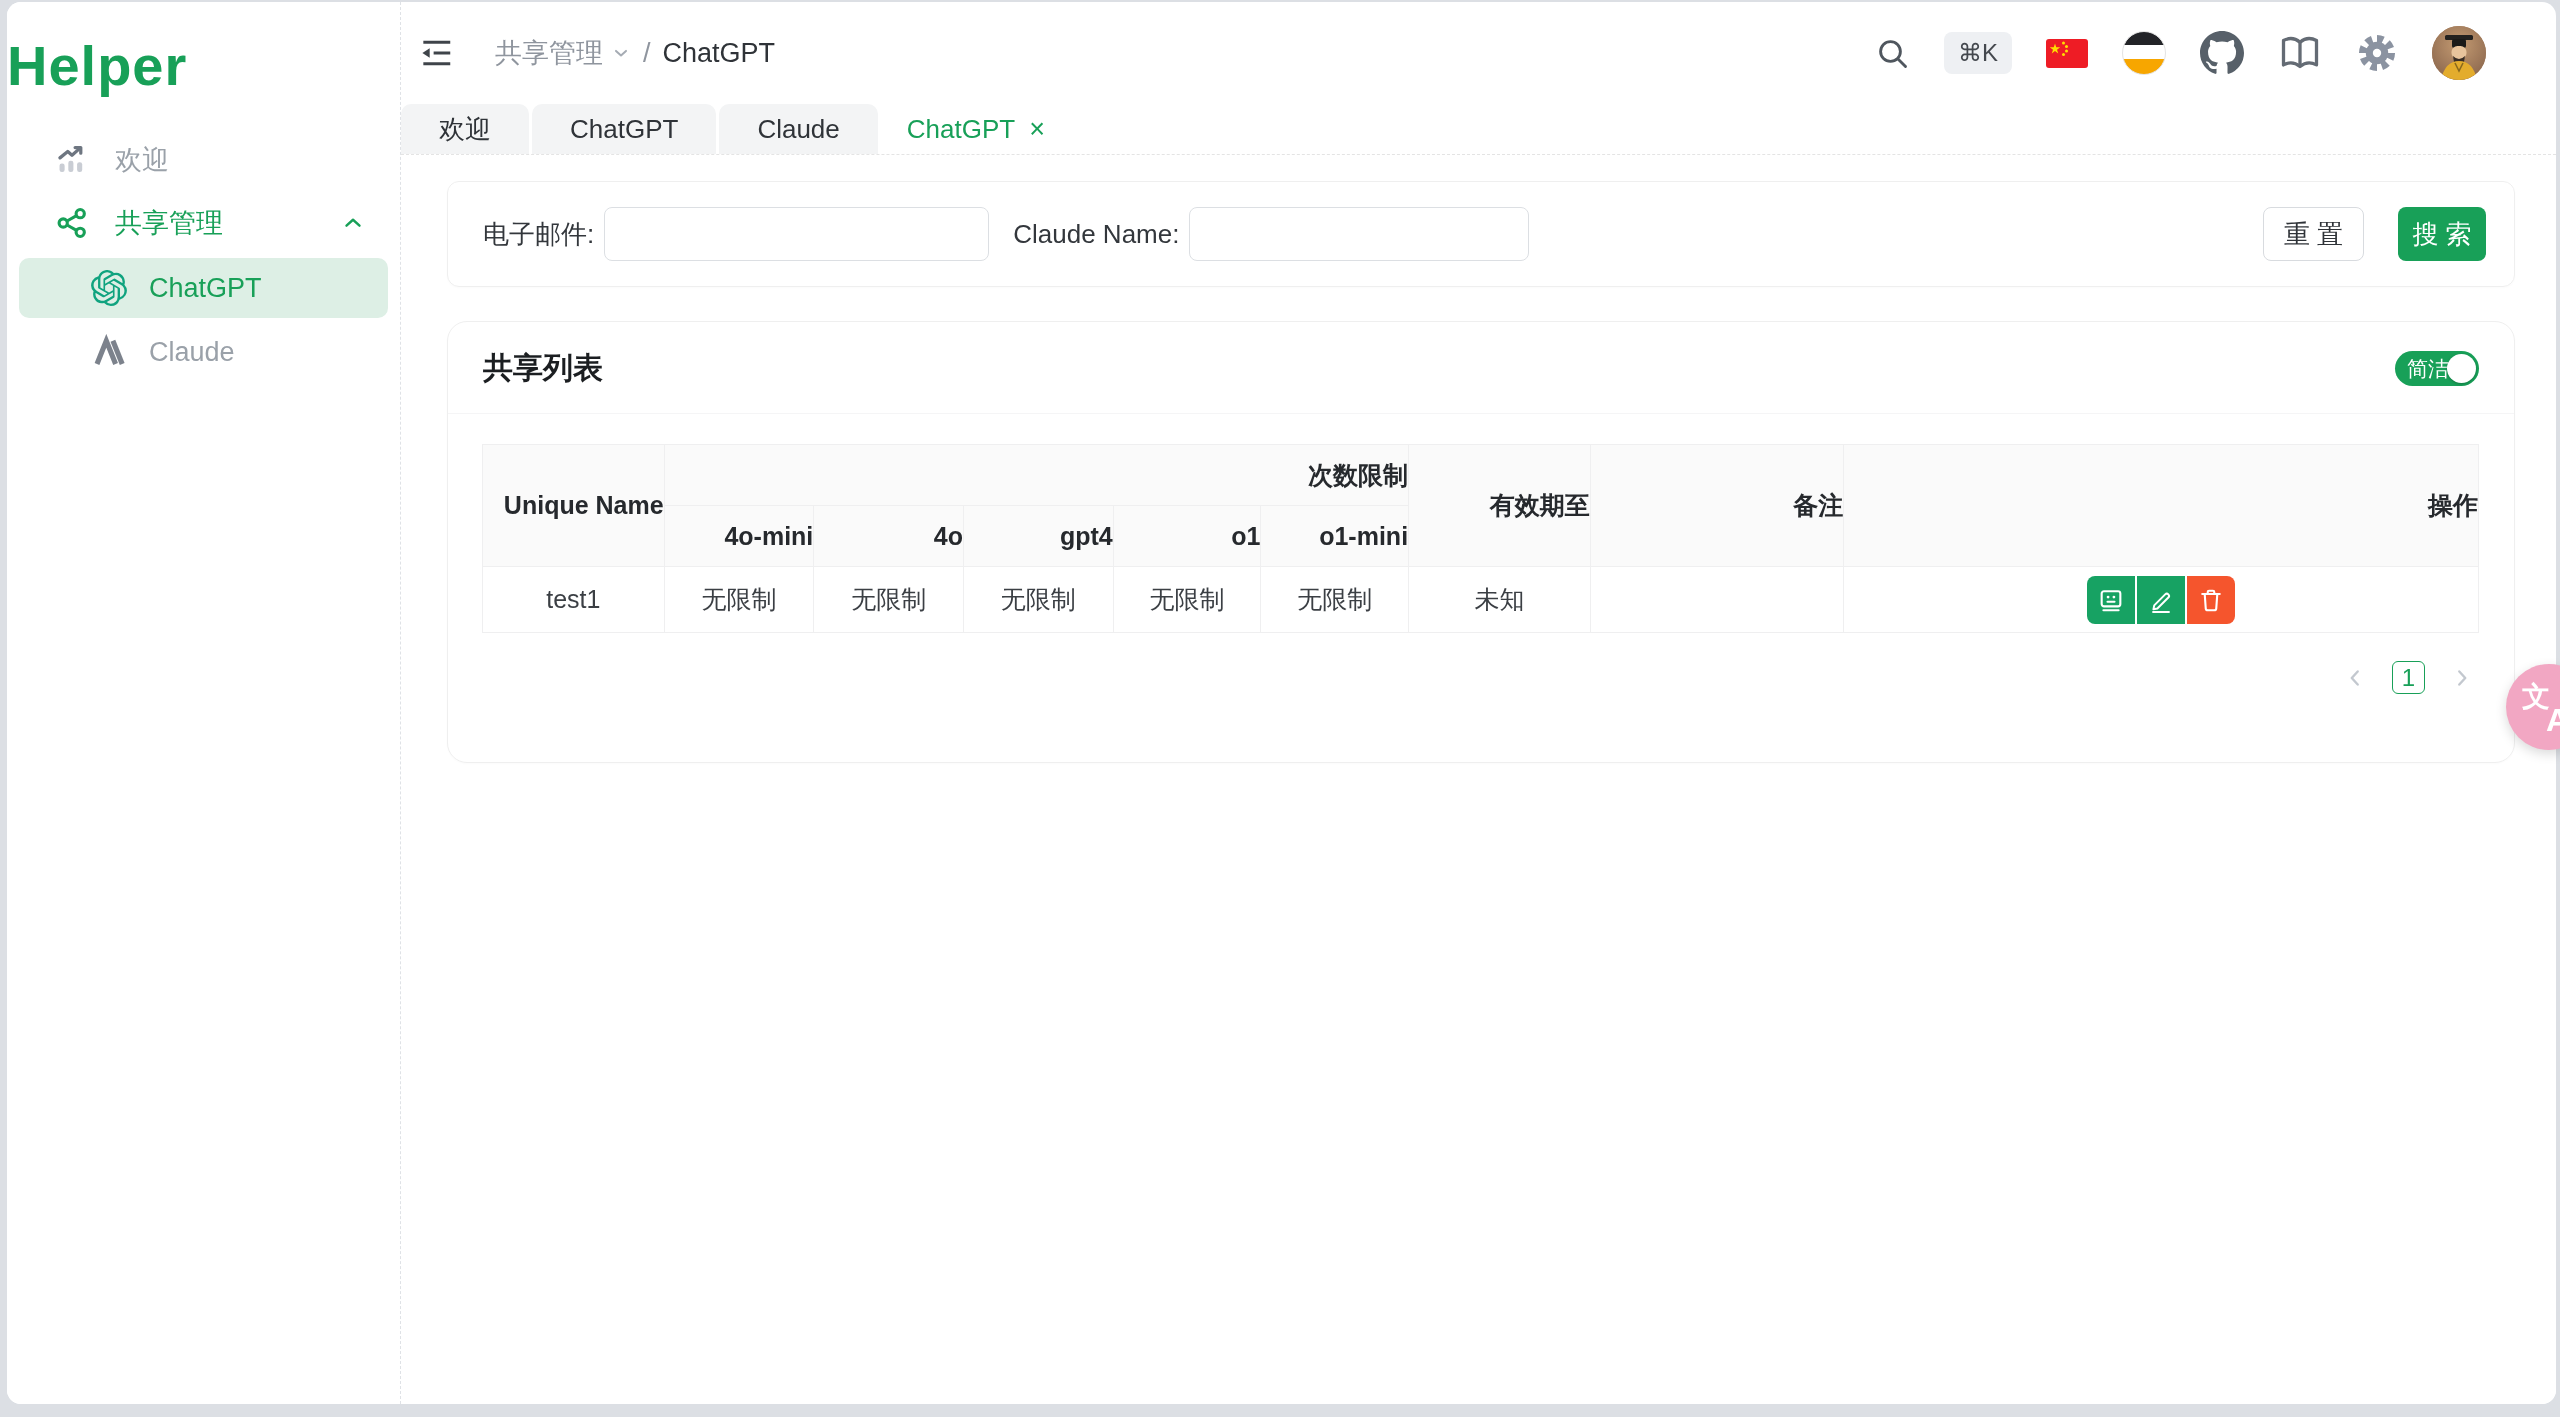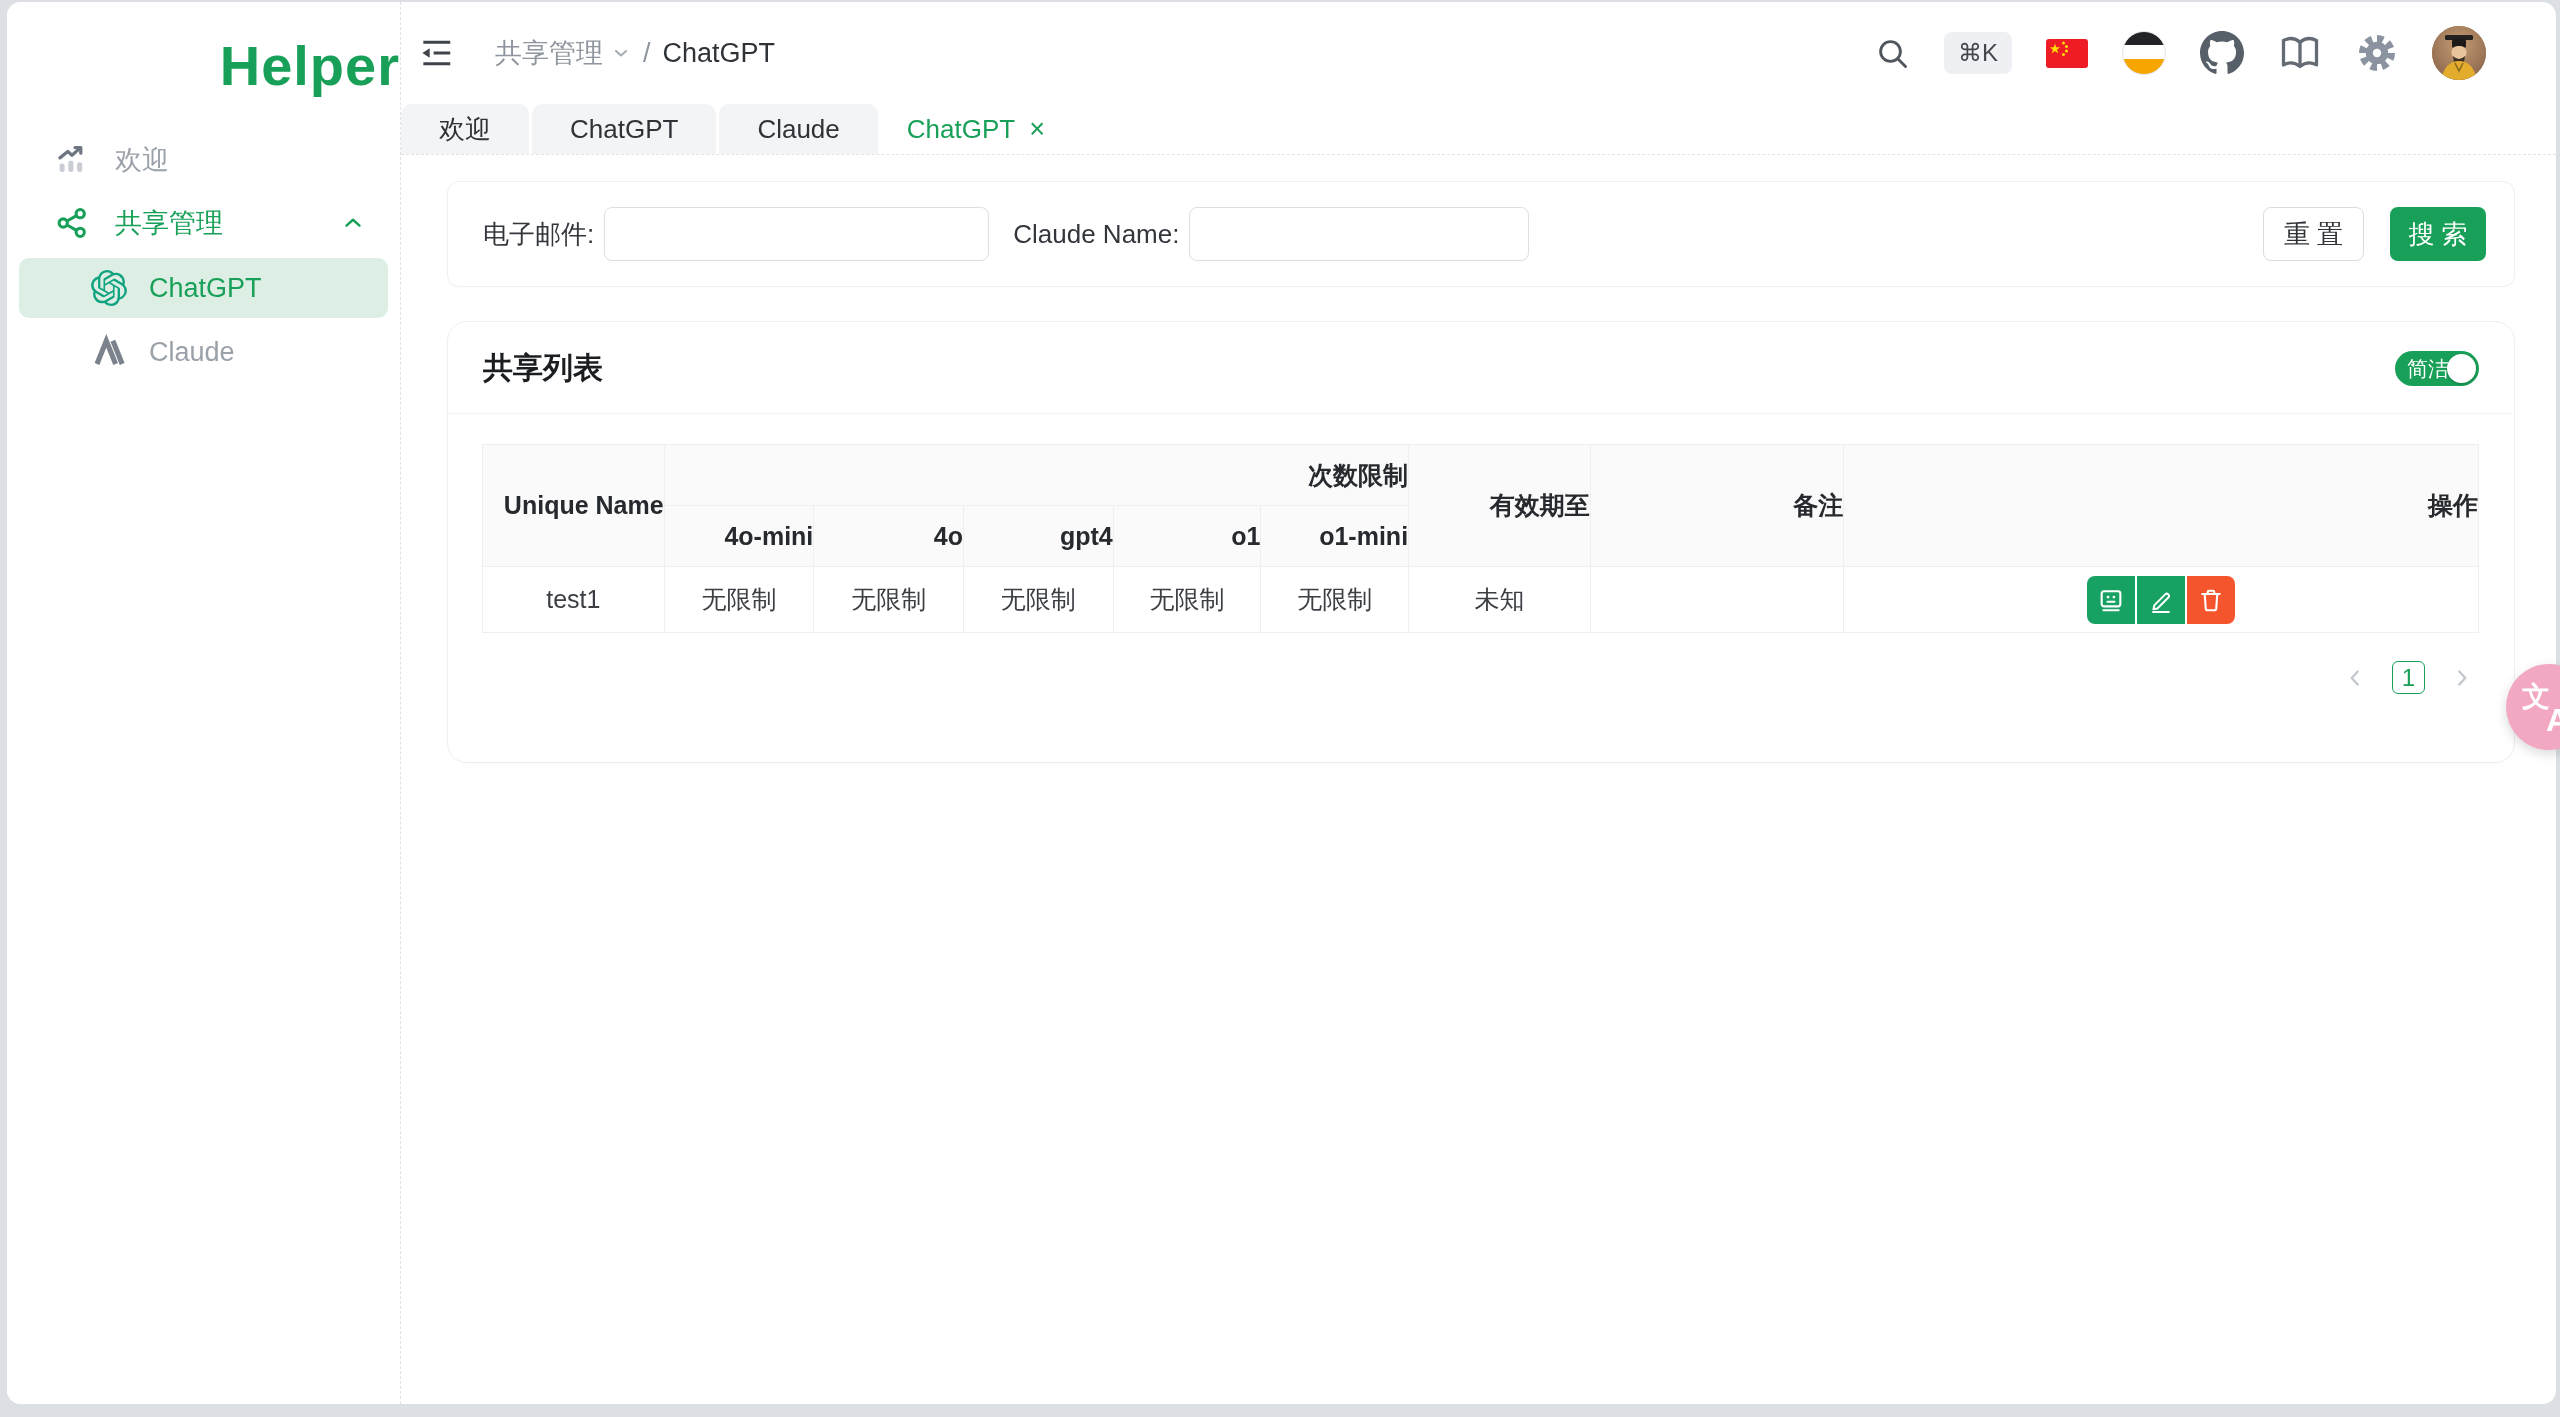--- a/index.html
+++ b/index.html
@@ -10,21 +10,21 @@
     position:relative;
     color:#33373c;
   }
   .window {
     position:absolute; left:7px; top:2px; right:4px; bottom:13px;
     background:#fff; border-radius:14px; overflow:hidden;
     display:flex;
   }
   
   .sidebar { width:394px; flex:0 0 394px; border-right:1px dashed #dfe2e6; padding-top:24px; background:#fff; }
-  .logo { text-align:right; font-size:56px; font-weight:700; color:#18a058; height:80px; line-height:80px; letter-spacing:1px; }
+  .logo { text-align:left; font-size:56px; font-weight:700; color:#18a058; height:80px; line-height:80px; letter-spacing:1px; }
   .nav { margin-top:22px; }
   .nav-item { height:63px; display:flex; align-items:center; padding:0 34px 0 48px; gap:26px; font-size:27px; color:#9aa1a9; cursor:pointer; }
   .nav-item .lbl { flex:0 0 auto; }
   .nav-item .spacer { flex:1; }
   .nav-item.green { color:#18a058; }
   .sub-item { height:60px; margin:4px 12px; border-radius:10px; display:flex; align-items:center; padding-left:72px; gap:22px; font-size:27px; color:#9aa1a9; cursor:pointer; }
   .sub-item.active { background:#ddefe5; color:#18a058; }
   .icon { display:inline-flex; align-items:center; justify-content:center; }
   
   .main { flex:1; display:flex; flex-direction:column; min-width:0; }
@@ -46,21 +46,21 @@
   .tab-close { font-size:27px; color:#18a058; line-height:1; cursor:pointer; }
   
   .content { flex:1; overflow:auto; padding:26px 41px 0 46px; background:#fff; }
   .filter-card { border:1px solid #efefef; border-radius:12px; height:106px; display:flex; align-items:center; padding:0 28px 0 35px; box-shadow:0 1px 2px rgba(0,0,0,.02); }
   .f-label { font-size:26px; color:#33373c; white-space:nowrap; }
   .f-input { width:385px; height:54px; border:1px solid #dcdfe3; border-radius:8px; margin-left:10px; font-size:24px; padding:0 16px; outline:none; color:#333; background:#fff; font-family:"Liberation Sans", sans-serif; }
   .f-input2 { width:340px; }
   .f-spacer { flex:1; }
   .btn { height:54px; border-radius:8px; font-size:26px; display:flex; align-items:center; justify-content:center; cursor:pointer; font-family:"Liberation Sans", sans-serif; }
   .btn-reset { width:101px; background:#fff; border:1px solid #d8dbdf; color:#2f3338; }
-  .btn-search { width:96px; background:#18a058; border:none; color:#fff; margin-left:26px; }
+  .btn-search { width:88px; background:#18a058; border:none; color:#fff; margin-left:34px; }
   
   .list-card { margin-top:34px; border:1px solid #efefef; border-radius:20px; min-height:442px; padding-bottom:30px; box-shadow:0 1px 2px rgba(0,0,0,.02); }
   .card-head { display:flex; align-items:center; justify-content:space-between; padding:26px 35px 24px; border-bottom:1px solid #f5f5f6; }
   .card-title { font-size:30px; font-weight:700; color:#1b1e21; }
   .toggle { width:84px; height:35px; border-radius:18px; background:#18a058; position:relative; display:flex; align-items:center; padding-left:12px; color:#fff; font-size:21px; cursor:pointer; }
   .toggle-knob { position:absolute; right:3px; top:3px; width:29px; height:29px; border-radius:50%; background:#fff; box-shadow:0 1px 3px rgba(0,0,0,.25); }
   .table-wrap { padding:30px 35px 0 34px; }
   table { width:100%; border-collapse:collapse; table-layout:fixed; font-size:25px; }
   th { background:#fafafa; font-weight:600; color:#26292d; border:1px solid #efeff0; height:61px; text-align:right; }
   td { border:1px solid #efeff0; height:66px; text-align:center; color:#3b3f44; background:#fff; }

